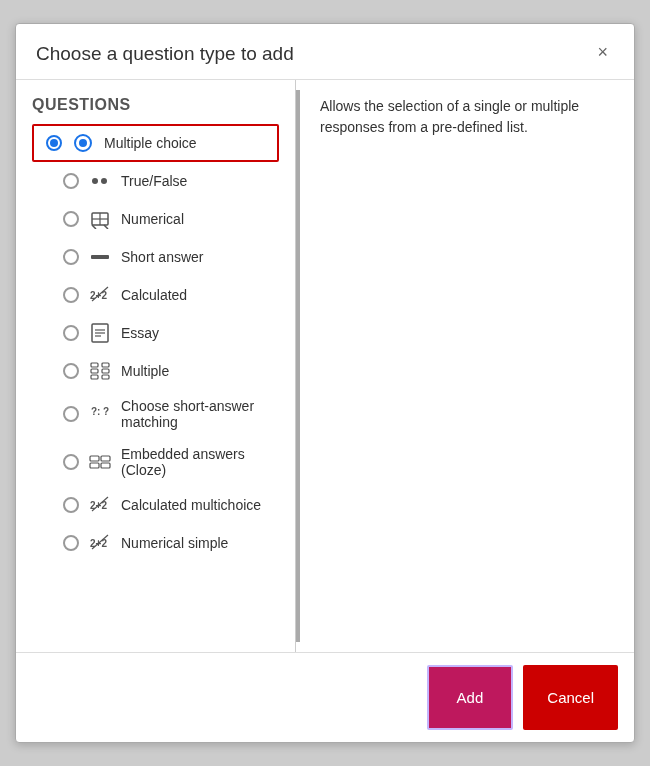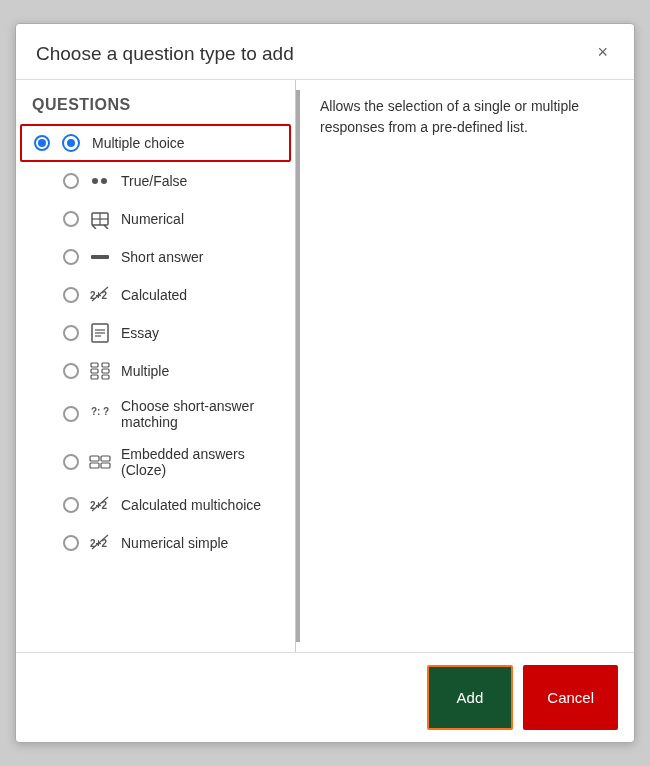--- a/index.html
+++ b/index.html
@@ -62,21 +62,21 @@
     .question-item {
       display: flex;
       align-items: center;
       padding: 8px 10px 8px 14px;
       cursor: pointer;
       gap: 10px;
       margin-left: 33px;
     }
     .question-item.selected {
       border: 2px solid #c00;
-      margin: 0 4px;
+      margin: 0 16px;
       border-radius: 2px;
       padding: 6px 8px 6px 12px;
     }
     .radio-btn {
       width: 16px;
       height: 16px;
       border-radius: 50%;
       border: 2px solid #999;
       flex-shrink: 0;
       display: flex;
@@ -119,23 +119,23 @@
       line-height: 1.5;
     }
     .dialog-footer {
       border-top: 1px solid #ddd;
       padding: 12px 16px;
       display: flex;
       justify-content: flex-end;
       gap: 10px;
     }
     .btn-add {
-      background: #14532d;
+      background: #be185d;
       color: #fff;
-      border: 2px solid #f97316;
+      border: 2px solid #c4b5fd;
       padding: 8px 28px;
       font-size: 15px;
       cursor: pointer;
       border-radius: 2px;
     }
     .btn-cancel {
       background: #c00;
       color: #fff;
       border: none;
       padding: 24px 24px;

